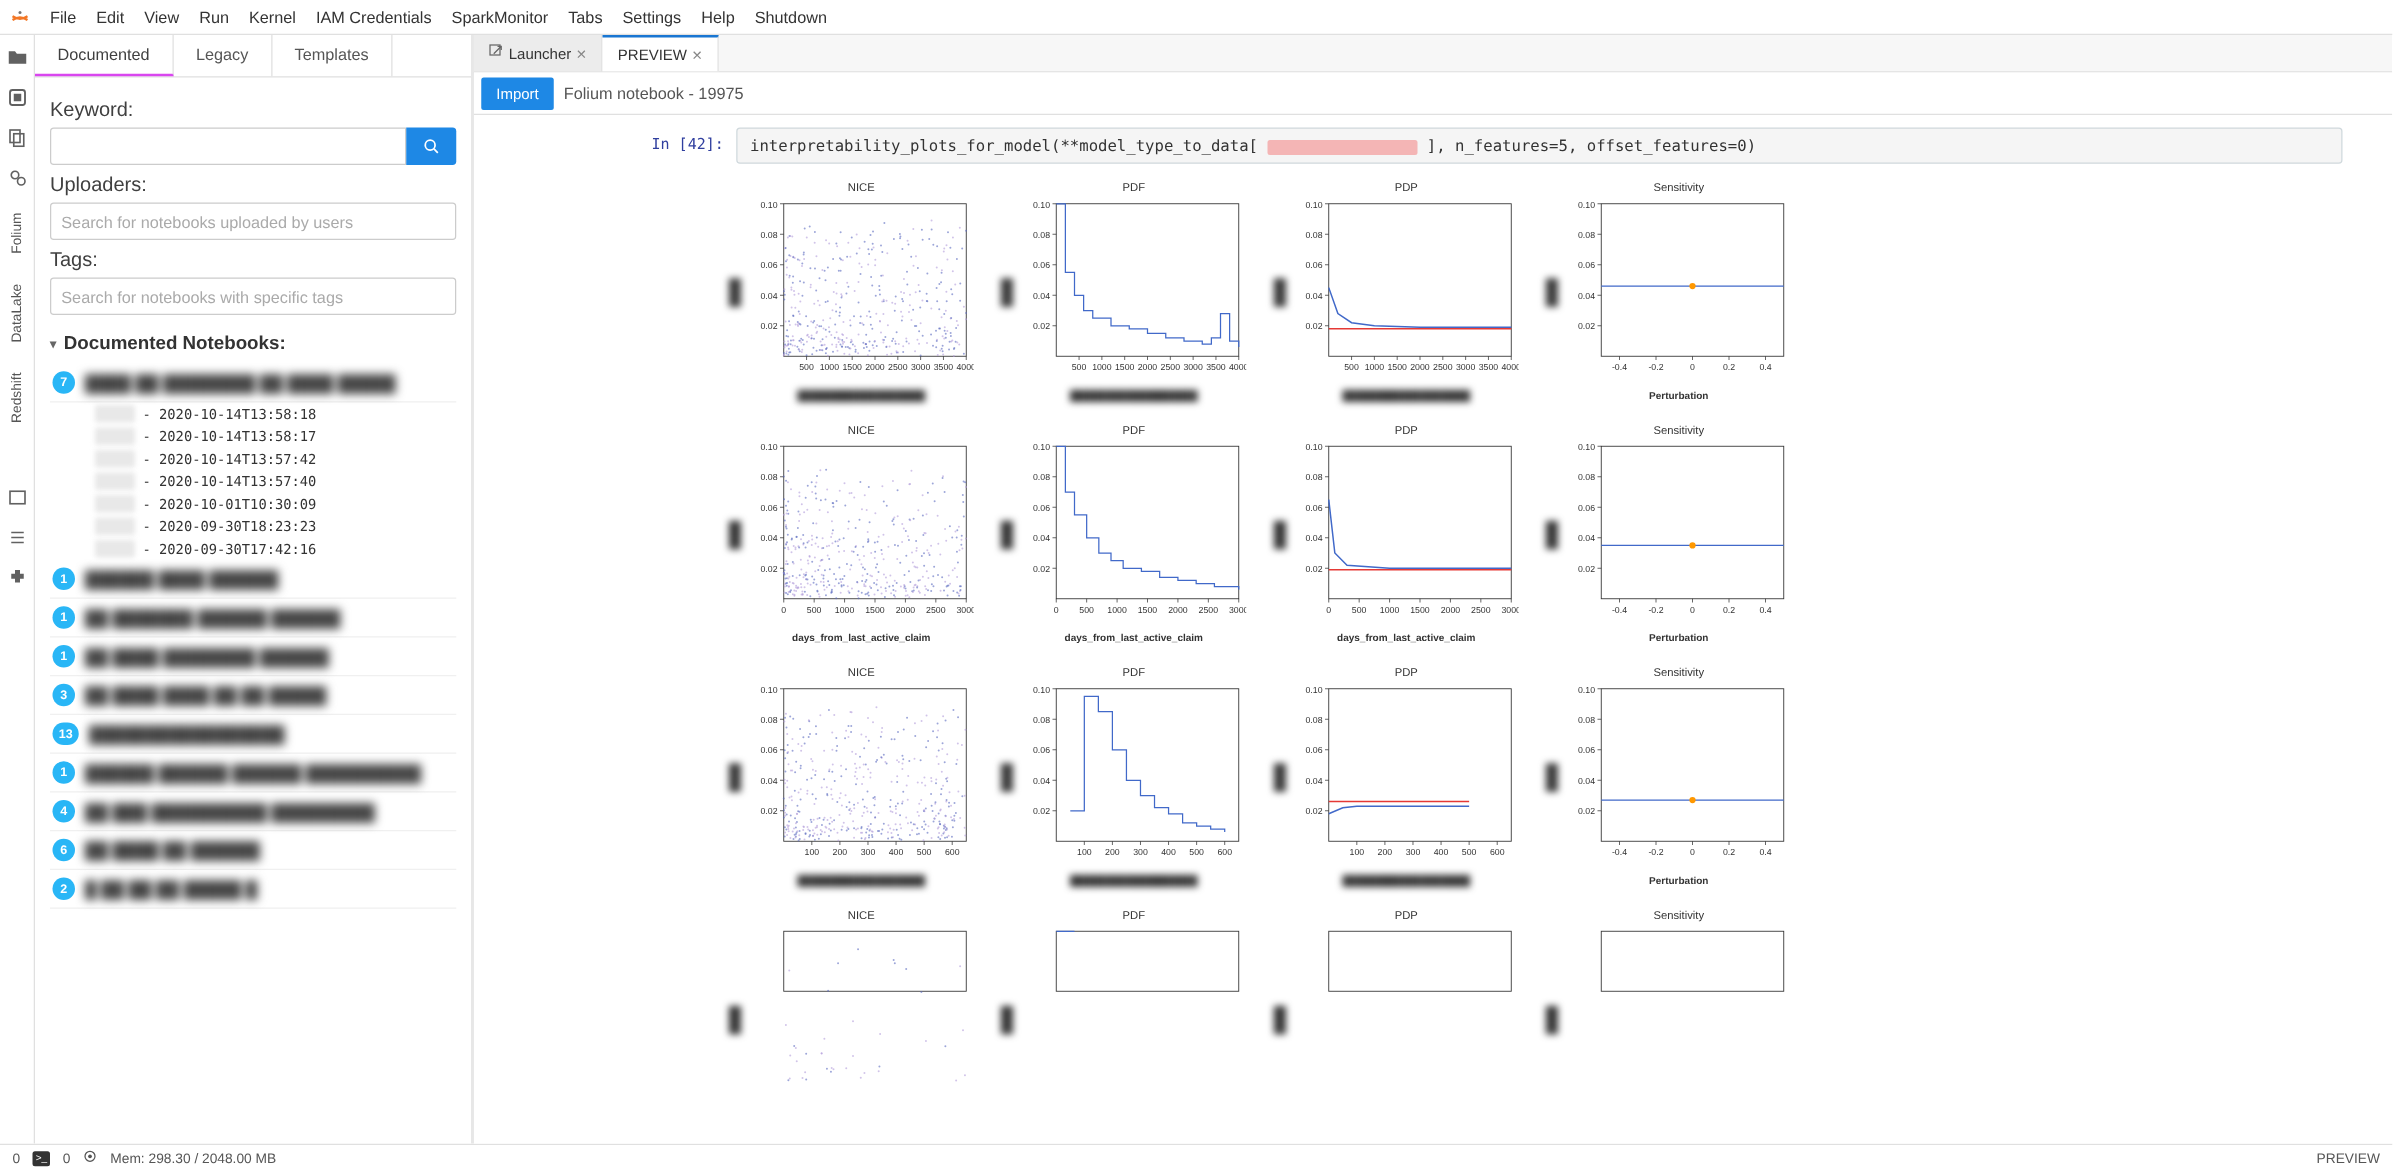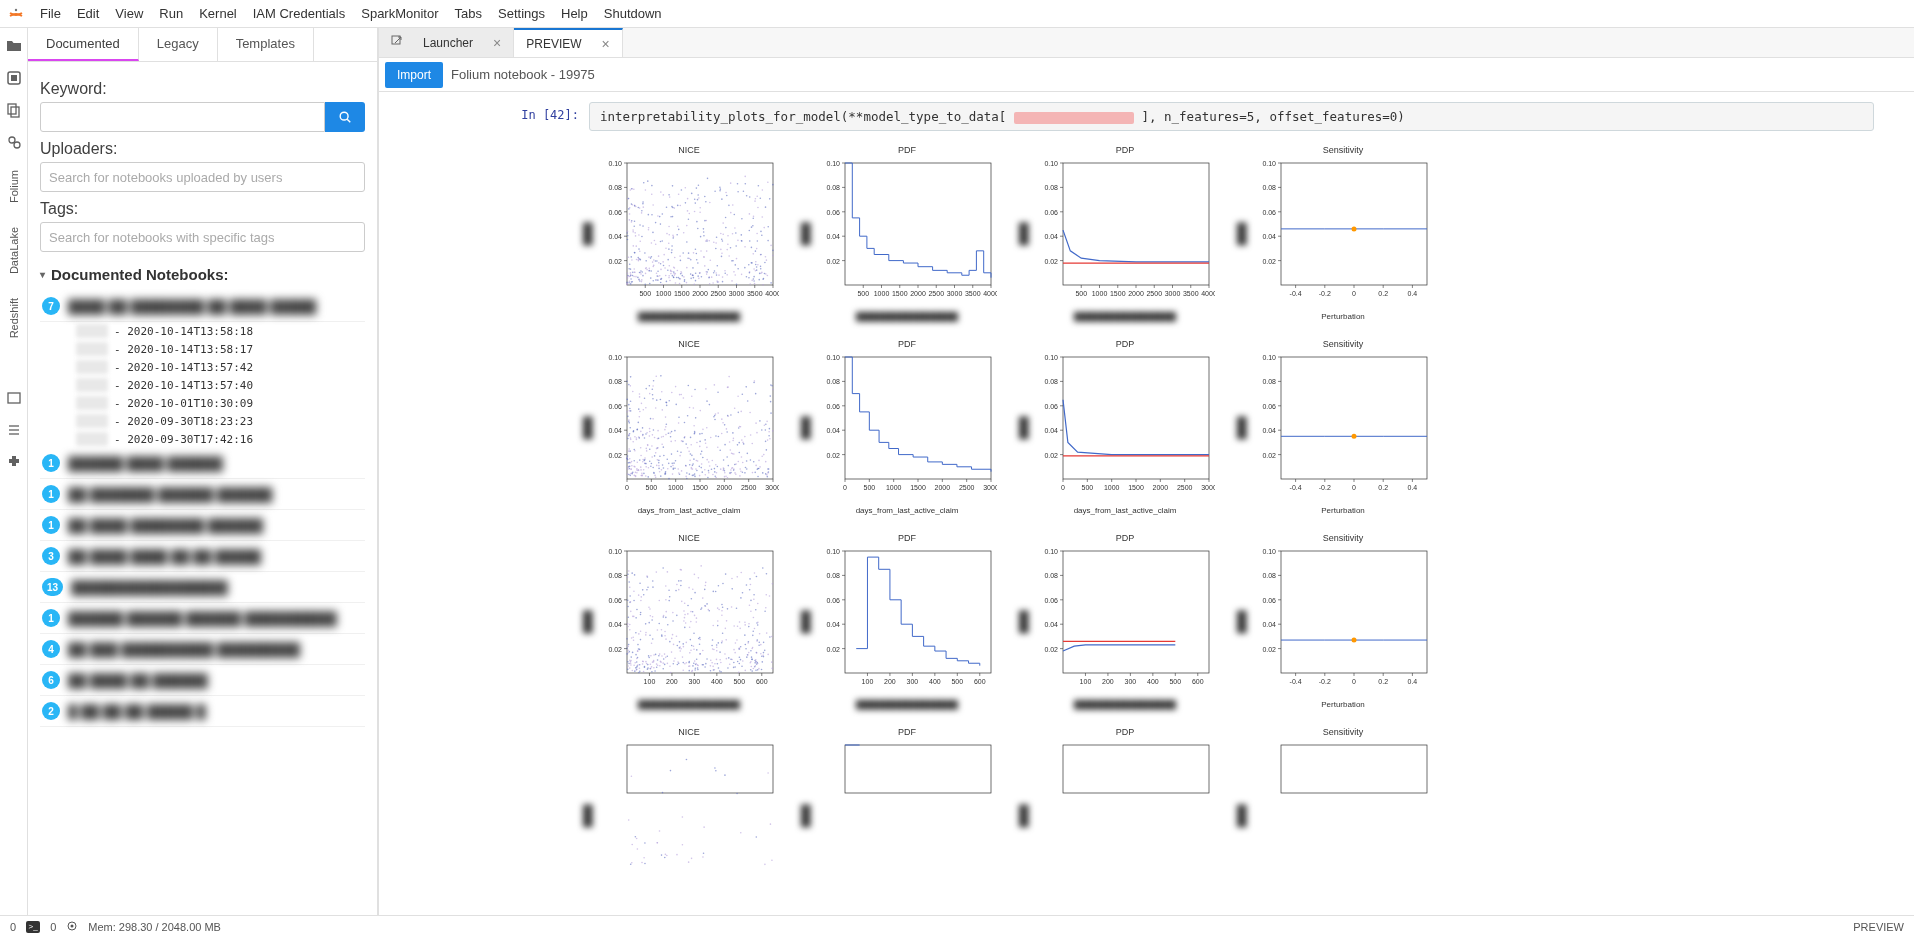--- a/index.html
+++ b/index.html
@@ -25,36 +25,36 @@
 .section-header { display: flex; align-items: center; gap: 6px; margin: 14px 0 8px; font-weight: 600; font-size: 15px; }
 .section-header .chev { font-size: 10px; color: #666; }
 .nb-item { display: flex; align-items: center; gap: 8px; padding: 6px 2px; border-bottom: 1px solid #f0f0f0; cursor: pointer; }
 .badge { min-width: 18px; height: 18px; border-radius: 9px; background: #29b6f6; color: #fff; font-size: 10px; display: flex; align-items: center; justify-content: center; padding: 0 5px; font-weight: 600; }
 .nb-title { font-size: 13px; color: #444; filter: blur(4px); user-select: none; }
 .version-list { margin-left: 36px; }
 .version-item { display: flex; align-items: center; gap: 6px; padding: 2px 0; font-family: ui-monospace, Menlo, monospace; font-size: 11px; color: #333; }
 .version-thumb { width: 32px; height: 14px; background: #e8e8e8; border-radius: 2px; filter: blur(2px); }
 .content-area { flex: 1; display: flex; flex-direction: column; overflow: hidden; border-left: 1px solid #e0e0e0;}
 .doc-tabs { display: flex; height: 30px; border-bottom: 1px solid #e0e0e0; background: #f7f7f7; }
-.doc-tab { display: flex; align-items: center; gap: 20px; padding: 0 12px; border-right: 1px solid #e0e0e0; background: #ececec; font-size: 12px; cursor: pointer; }
+.doc-tab { display: flex; align-items: center; gap: 4px; padding: 0 12px; border-right: 1px solid #e0e0e0; background: #ececec; font-size: 12px; cursor: pointer; }
 .doc-tab.active { background: #fff; border-top: 2px solid #1976d2; }
 .doc-tab .close { color: #888; cursor: pointer; font-size: 14px; line-height: 1; }
 .import-bar { display: flex; align-items: center; height: 34px; border-bottom: 1px solid #e0e0e0; padding: 0 6px; gap: 8px; background: #fff;}
 .import-btn { background: #1e88e5; color: #fff; border: none; padding: 6px 12px; font-size: 12px; border-radius: 2px; cursor: pointer; }
 .import-title { font-size: 13px; color: #555; }
 .notebook-body { flex: 1; overflow: auto; padding: 10px 40px 20px 120px; background: #fff; position: relative; }
 .cell { display: flex; gap: 10px; }
 .prompt { width: 80px; text-align: right; font-family: ui-monospace, Menlo, monospace; font-size: 12px; color: #303F9F; padding-top: 6px; flex-shrink: 0; }
 .code-box { flex: 1; border: 1px solid #cfd8dc; background: #f5f5f5; border-radius: 3px; padding: 6px 10px; font-family: ui-monospace, Menlo, monospace; font-size: 12.5px; white-space: pre; overflow-x: auto; }
 .code-box .redact { display: inline-block; width: 120px; height: 12px; background: #f4b5b5; border-radius: 2px; vertical-align: middle; }
 .chart-grid { margin-top: 14px; margin-left: 90px; display: grid; grid-template-columns: repeat(4, 200px); gap: 18px 18px; }
 .chart-cell { display: flex; flex-direction: column; align-items: center; justify-content: center; }
 .chart-title { font-size: 9px; color: #333; margin-bottom: 2px; }
 .chart-svg { width: 180px; height: 150px; }
-.chart-xlabel { font-size: 8px; color: #333; margin-top: 2px; filter: blur(3px); }
+.chart-xlabel { font-size: 8px; color: #333; margin-top: 2px; filter: blur(3px); font-weight: bold; }
 .chart-ylabel-blur { position: absolute; left: -16px; top: 50%; transform: translateY(-50%) rotate(180deg); writing-mode: vertical-rl; font-size: 8px; filter: blur(3px); }
 .chart-wrap { position: relative; }
 .statusbar { height: 22px; border-top: 1px solid #e0e0e0; display: flex; align-items: center; justify-content: space-between; padding: 0 10px; font-size: 11px; color: #555; background: #fff; }
 .statusbar .left { display: flex; align-items: center; gap: 10px; }
 .statusbar .term-icon { display: inline-flex; width: 14px; height: 12px; background: #333; color: #fff; font-size: 8px; align-items: center; justify-content: center; border-radius: 2px; }
 svg text { font-family: Arial, sans-serif; }
 </style>
 </head>
 <body>
 

